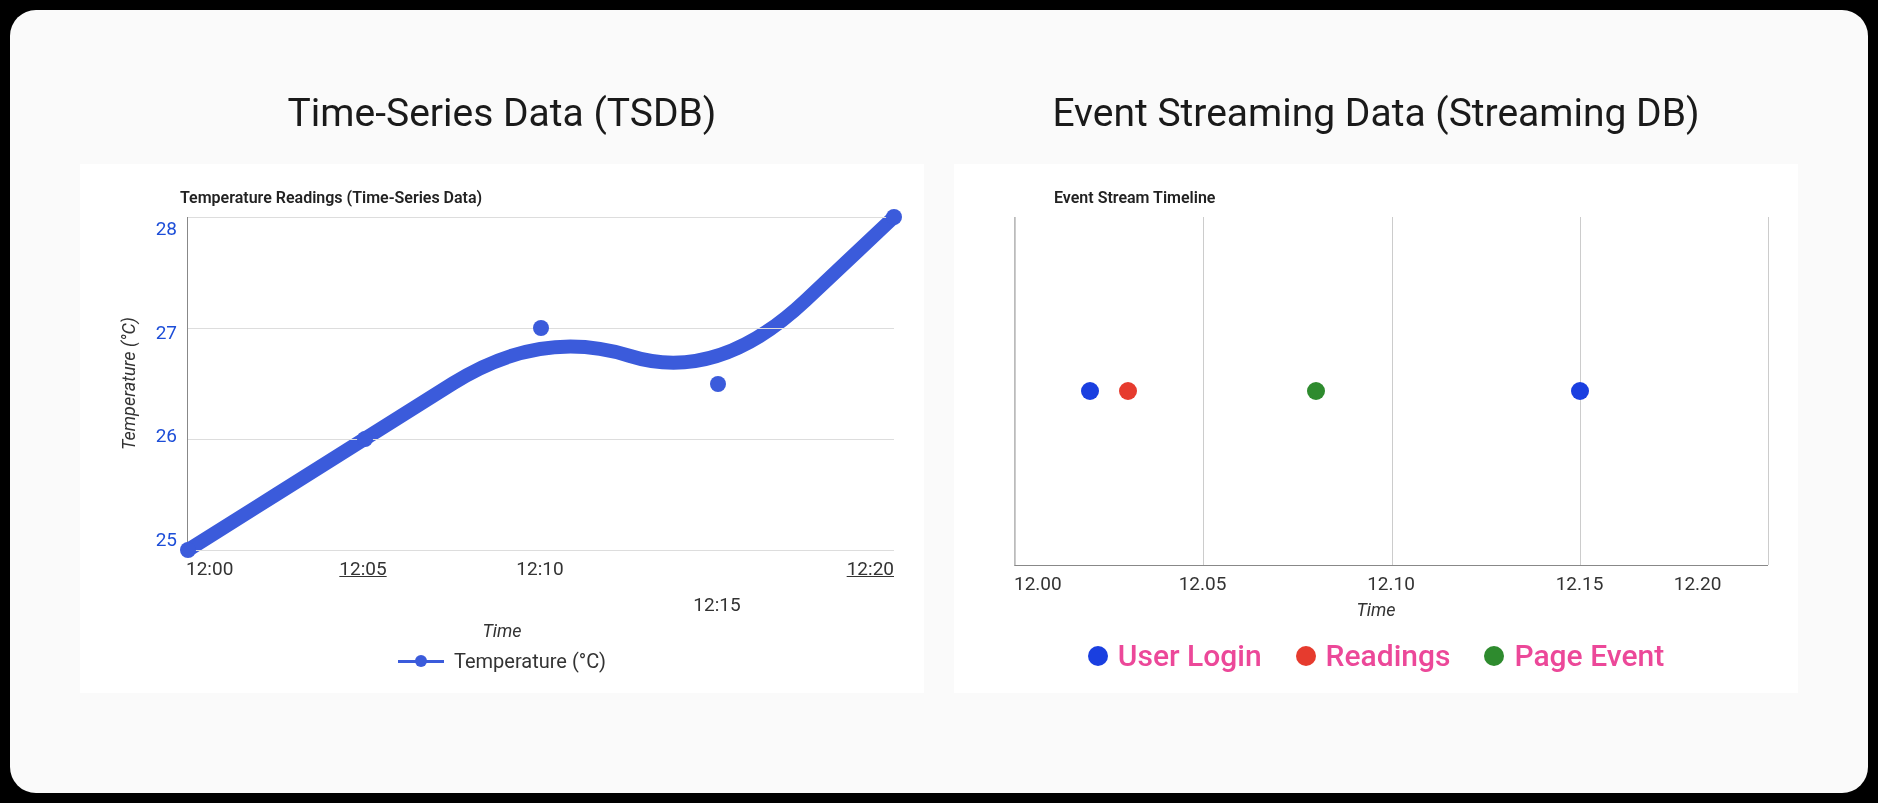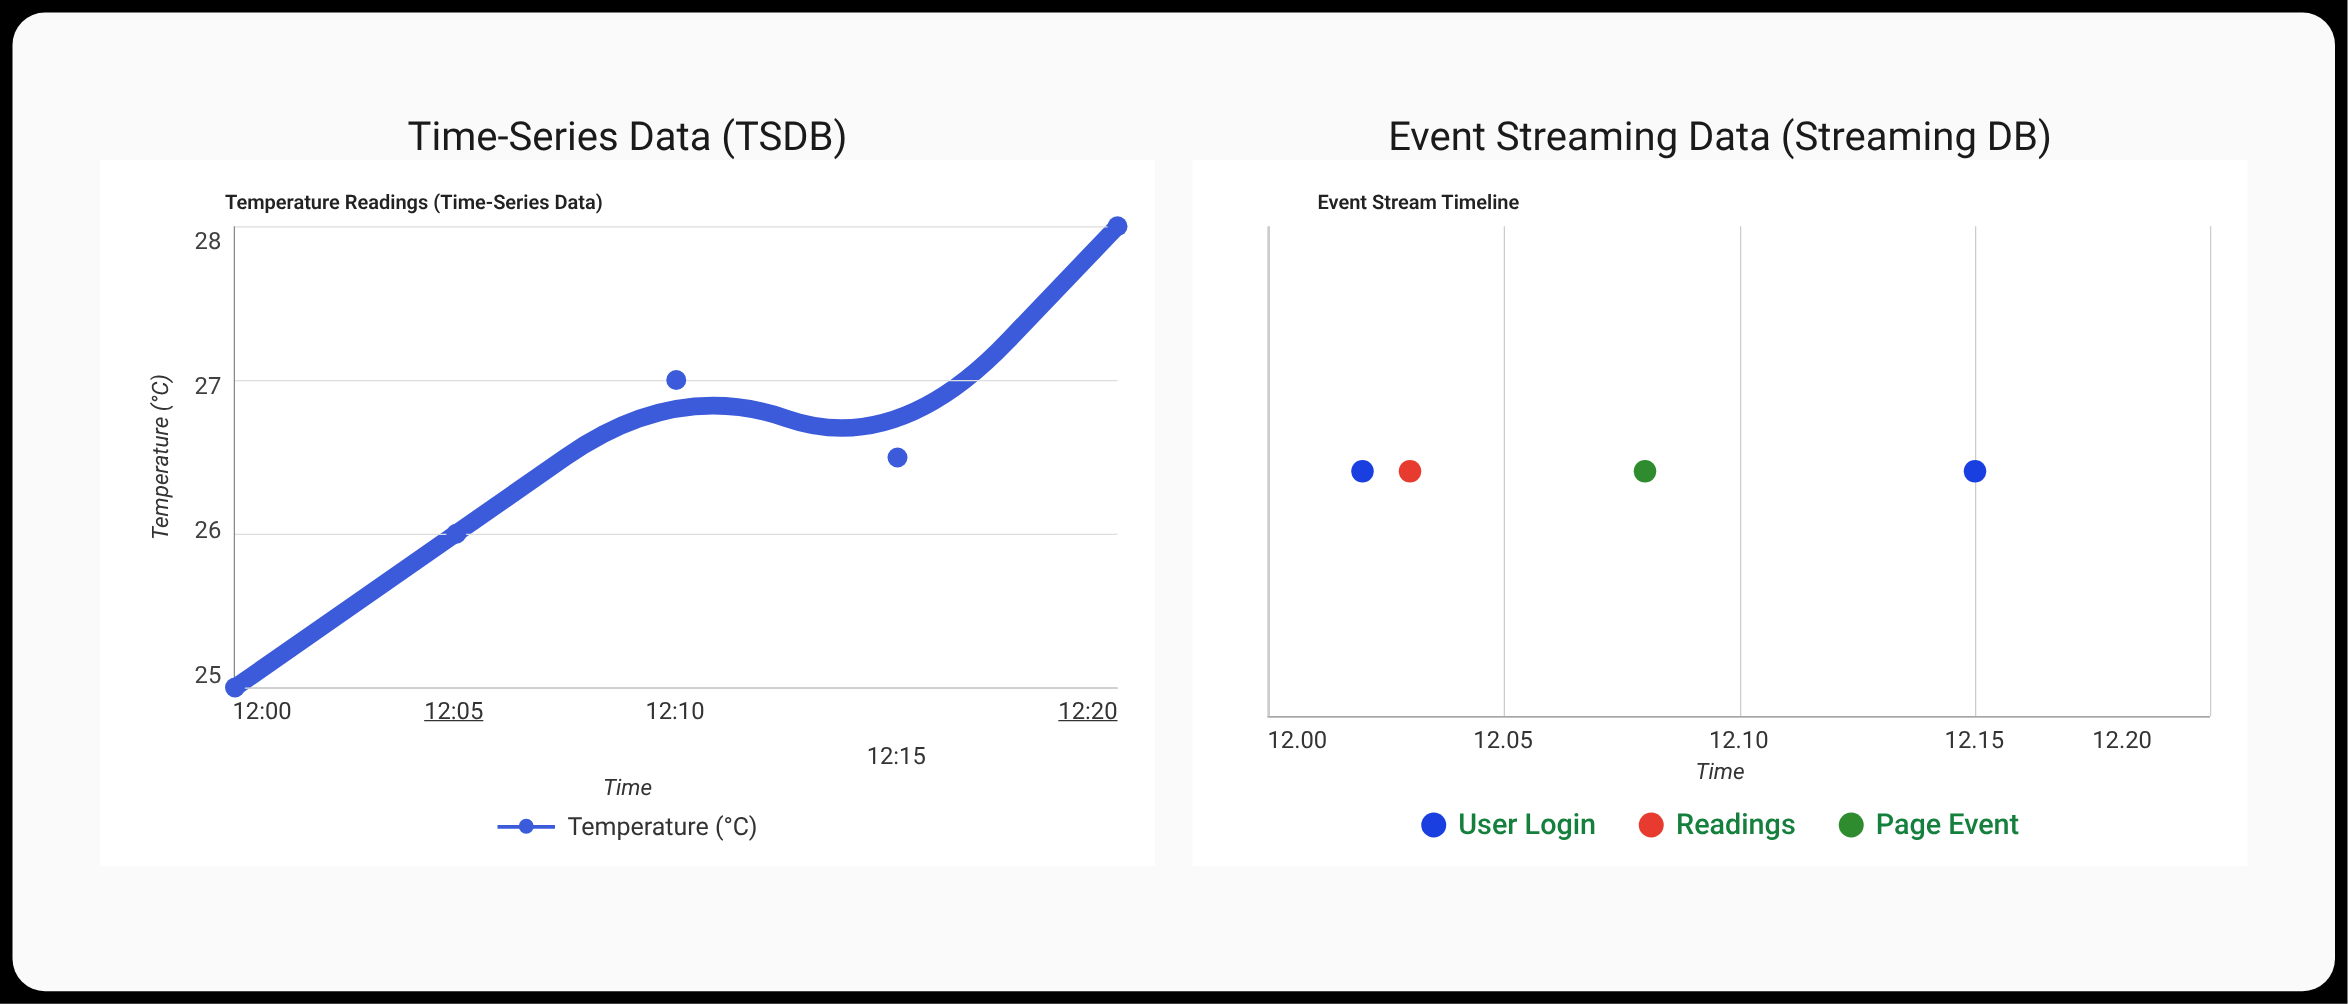--- a/index.html
+++ b/index.html
@@ -21,23 +21,24 @@
     gap: 30px;
     padding: 80px 70px 100px 70px;
   }
   .panel {
     flex: 1;
     display: flex;
     flex-direction: column;
     align-items: center;
   }
   .panel-title {
-    font-size: 32px;
+    font-size: 39px;
     font-weight: 400;
     color: #1a1a1a;
+    margin-bottom: 28px;
     text-align: right;
   }
   .chart-box {
     background: #fff;
     width: 100%;
     flex: 1;
     position: relative;
     padding: 24px 30px 20px 30px;
     display: flex;
     flex-direction: column;
@@ -63,21 +64,21 @@
     text-align: center;
     padding: 0 8px;
   }
   .y-ticks {
     display: flex;
     flex-direction: column;
     justify-content: space-between;
     align-items: flex-end;
     padding-right: 10px;
     font-size: 19px;
-    color: #404040;
+    color: #1d4ed8;
     min-width: 40px;
   }
   .plot-area {
     flex: 1;
     position: relative;
     border-left: 1px solid #888;
     border-bottom: 1px solid #888;
   }
   .h-grid-line {
     position: absolute;
@@ -145,22 +146,22 @@
     position: absolute;
     width: 16px; height: 16px;
     border-radius: 50%;
     transform: translate(-50%, -50%);
   }
   .legend-dots {
     display: flex;
     align-items: center;
     justify-content: center;
     gap: 34px;
-    font-size: 23px;
-    color: #15803d;
+    font-size: 30px;
+    color: #ec4899;
     margin-top: 18px;
     font-weight: 500;
   }
   .legend-entry {
     display: flex;
     align-items: center;
     gap: 10px;
   }
   .legend-dot {
     width: 20px; height: 20px;

